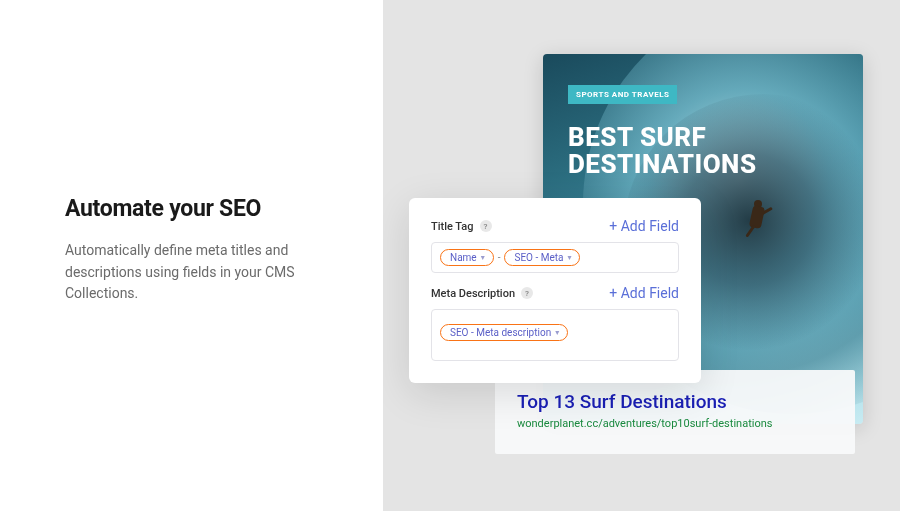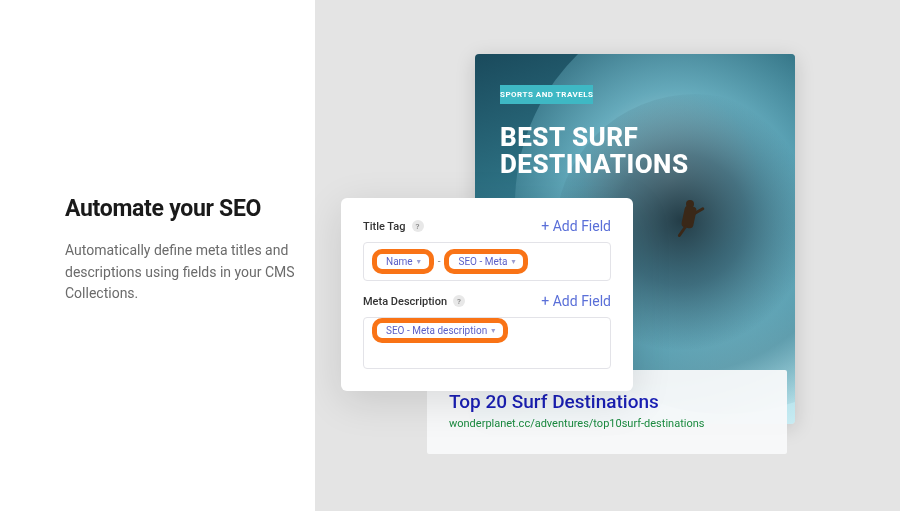--- a/index.html
+++ b/index.html
@@ -14,21 +14,21 @@
       background: #ffffff;
       overflow: hidden;
       position: relative;
     }
     .container {
       display: flex;
       width: 100%;
       height: 100%;
     }
     .left-col {
-      width: 315px;
+      width: 383px;
       padding: 195px 0 0 65px;
       border-radius: 20px;
     }
     .left-col h2 {
       font-size: 23px;
       font-weight: 700;
       color: #1a1a1a;
       margin-bottom: 18px;
       letter-spacing: -0.3px;
     }
@@ -121,21 +121,21 @@
       top: 22px;
       transform: rotate(35deg);
     }
     .category-chip {
       display: inline-block;
       background: #3eb8c4;
       color: #ffffff;
       font-size: 8px;
       font-weight: 700;
       letter-spacing: 0.5px;
-      padding: 5px 0;
+      padding: 5px 8px;
       text-transform: uppercase;
       position: relative;
       z-index: 2;
     }
     .hero-title {
       color: #ffffff;
       font-size: 26px;
       font-weight: 800;
       line-height: 1.05;
       margin-top: 20px;
@@ -195,27 +195,27 @@
       border: 1px solid #e3e3e8;
       border-radius: 4px;
       padding: 6px 8px;
       display: flex;
       align-items: center;
       gap: 4px;
       min-height: 30px;
     }
     .token-box.tall {
       min-height: 52px;
-      align-items: flex-start;
+      align-items: center;
       padding-top: 0;
     }
     .token {
       display: inline-flex;
       align-items: center;
-      border: 5px solid #f97316;
+      border: 1px solid #f97316;
       border-radius: 10px;
       padding: 2px 8px 2px 9px;
       font-size: 10px;
       color: #5a5fc7;
       background: #ffffff;
       gap: 4px;
     }
     .token-caret {
       font-size: 8px;
       color: #9a9dd0;
@@ -308,18 +308,18 @@
         <div class="token-box tall">
           <span class="token">
             <span>SEO - Meta description</span>
             <span class="token-caret">▾</span>
           </span>
         </div>
       </div>
     </div>
 
     <div class="serp-card">
-      <div class="serp-title">Top 20 Surf Destinations</div>
+      <div class="serp-title">Top 13 Surf Destinations</div>
       <div class="serp-url">wonderplanet.cc/adventures/top10surf-destinations</div>
     </div>
 
   </div>
 </div>
 
 </body></html>

